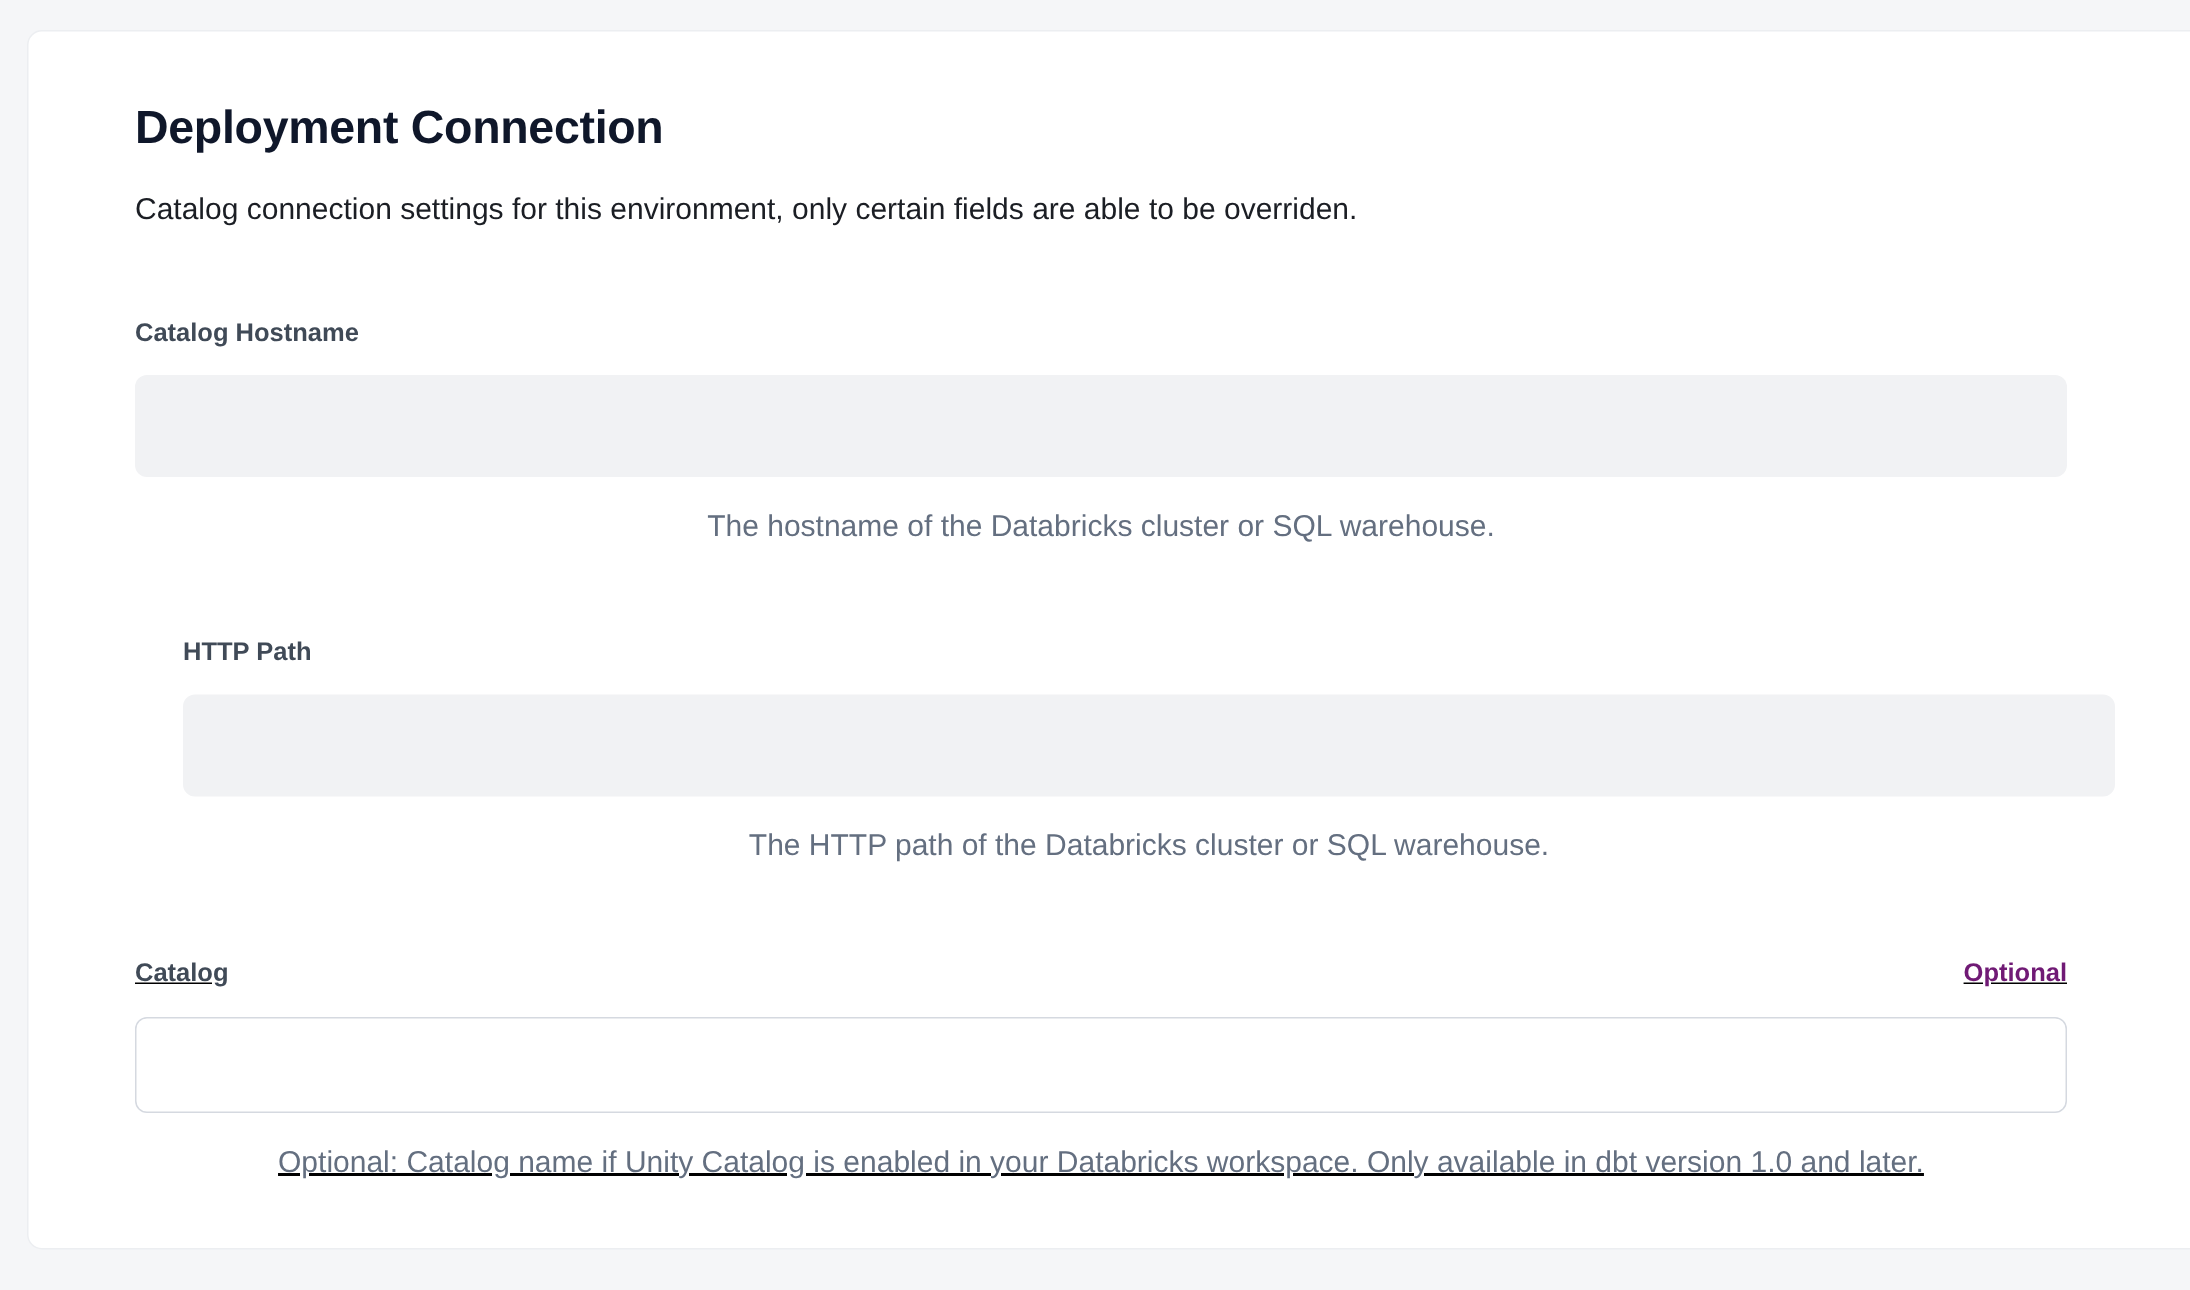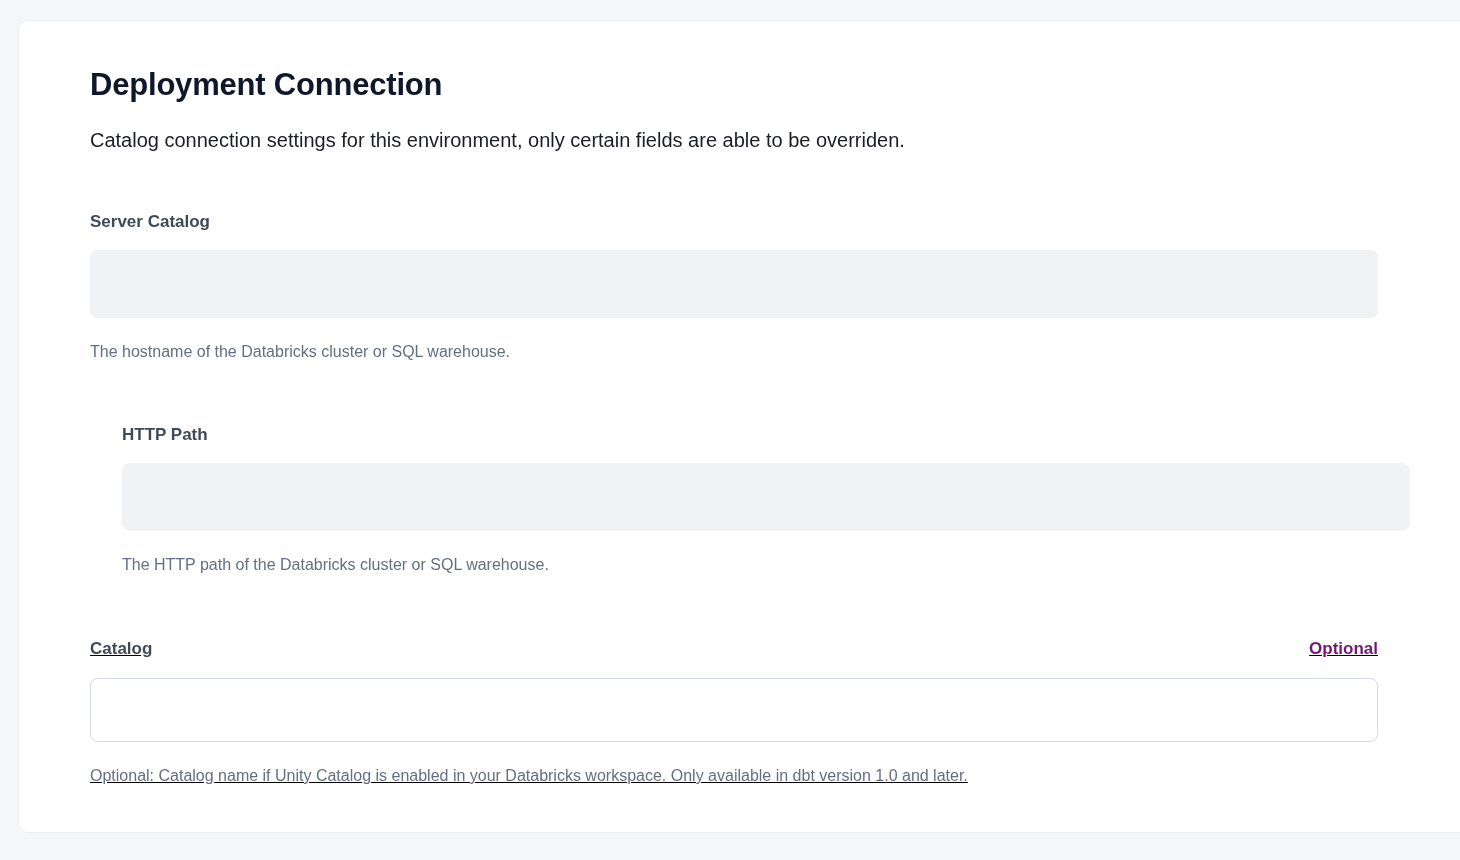--- a/index.html
+++ b/index.html
@@ -69,38 +69,39 @@
     border: none;
   }
   .text-input.enabled {
     background: #ffffff;
     border: 1px solid #d5d9e0;
     height: 64px;
     margin-top: 19px;
   }
   .helper-text {
     margin-top: 22px;
-    font-size: 16px;
+    font-size: 20px;
     line-height: 23px;
     color: #646f80;
+    text-align: center;
   }
 </style>
 </head>
 <body>
 
 <div class="card">
   <div class="content">
 
     <h1 class="page-title">Deployment Connection</h1>
 
     <p class="page-subtitle">Catalog connection settings for this environment, only certain fields are able to be overriden.</p>
 
     <div class="form-group g1">
       <div class="label-row">
-        <span class="field-label">Server Catalog</span>
+        <span class="field-label">Catalog Hostname</span>
       </div>
       <input class="text-input disabled" type="text" disabled="" value="" style="">
       <p class="helper-text">The hostname of the Databricks cluster or SQL warehouse.</p>
     </div>
 
     <div class="form-group g2">
       <div class="label-row">
         <span class="field-label">HTTP Path</span>
       </div>
       <input class="text-input disabled" type="text" disabled="" value="" style="">

